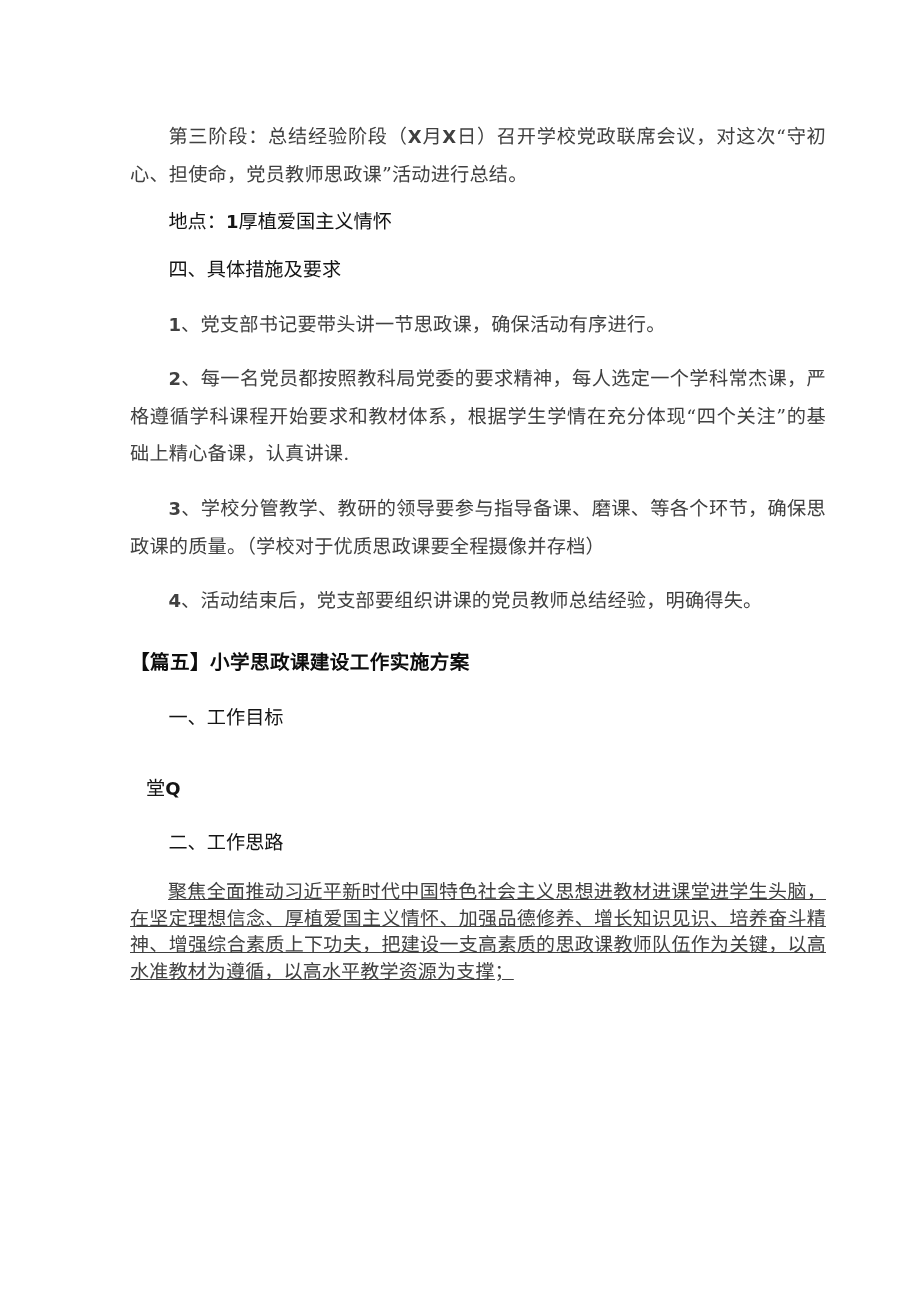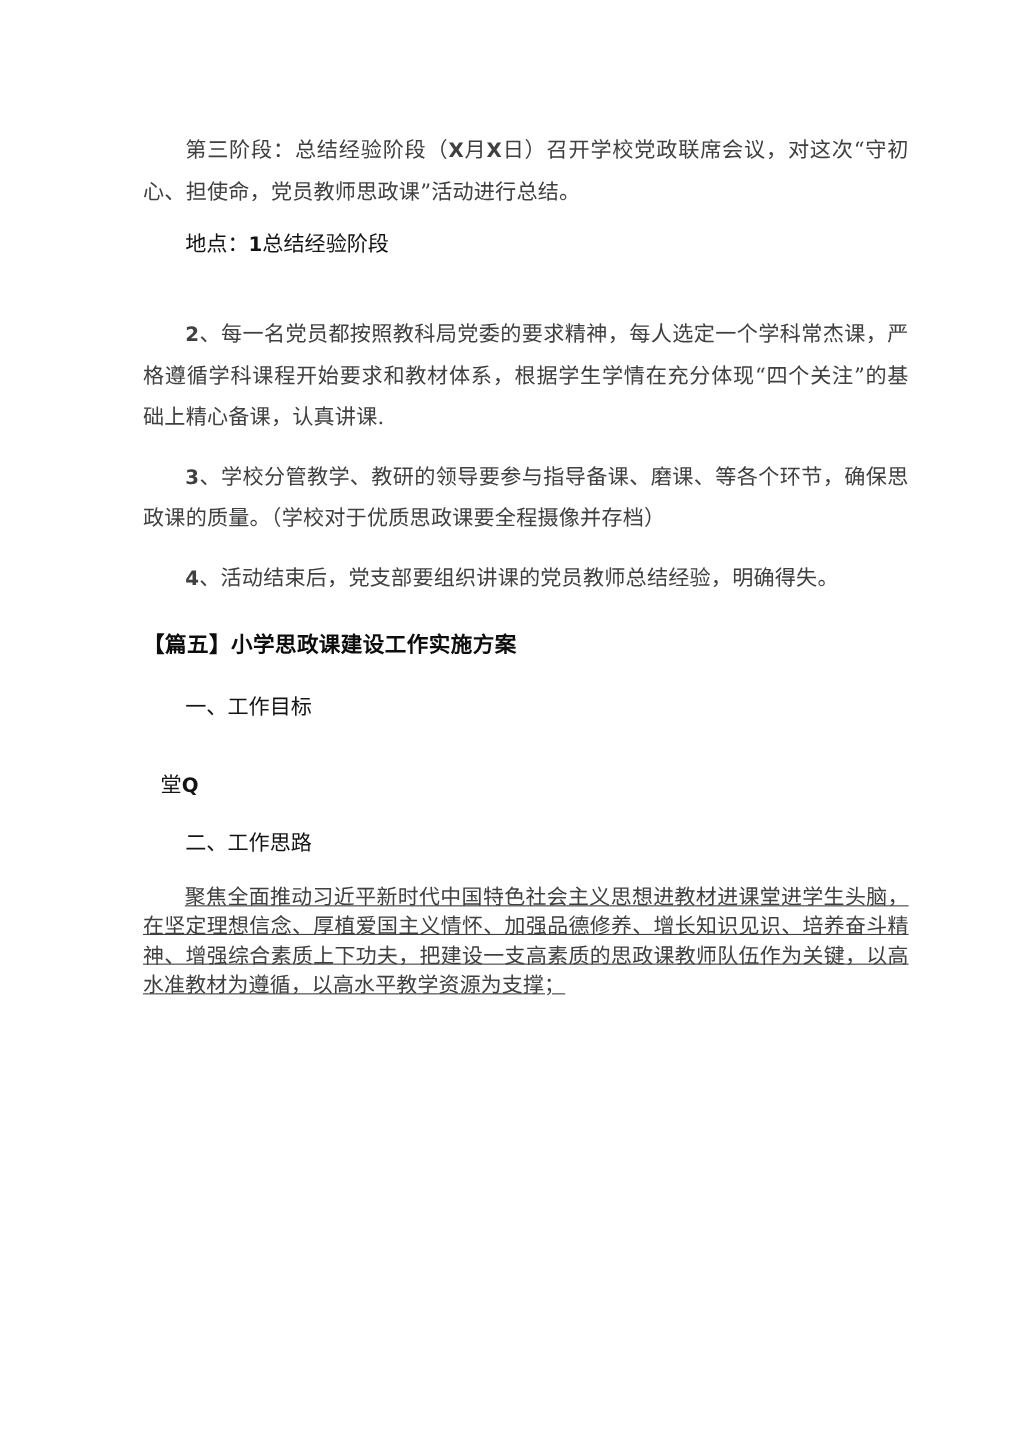--- a/index.html
+++ b/index.html
@@ -97,27 +97,29 @@
 </head>
 <body>
 
 <div class="page">
   <div class="text-column">
 
     <p class="para"><span>第三阶段：总结经验阶段（</span><span class="b">X</span><span>月</span><span class="b">X</span><span>日</span><span>）召开学校党政联席会议，对这次“守初心、担使命，党员教师思政课”活动进行总结。</span></p>
 
     <div class="gap-sm"></div>
 
-    <p class="heading-line"><span>地点：</span><span class="b">1</span><span>总结经验阶段</span></p>
+    <p class="heading-line"><span>地点：</span><span class="b">1</span><span>厚植爱国主义情怀</span></p>
 
     <div class="gap-sm"></div>
 
+    <p class="heading-line">四、具体措施及要求</p>
 
     <div class="gap-md"></div>
 
+    <p class="para"><span class="b">1</span><span>、党支部书记要带头讲一节思政课，确保活动有序进行。</span></p>
 
     <div class="gap-md"></div>
 
     <p class="para"><span class="b">2</span><span>、每一名党员都按照教科局党委的要求精神，每人选定一个学科常杰课，严格遵循学科课程开始要求和教材体系，根据学生学情在充分体现“四个关注”的基础上精心备课，认真讲课.</span></p>
 
     <div class="gap-md"></div>
 
     <p class="para"><span class="b">3</span><span>、学校分管教学、教研的领导要参与指导备课、磨课、等各个环节，确保思政课的质量。（学校对于优质思政课要全程摄像并存档）</span></p>
 
     <div class="gap-md"></div>

